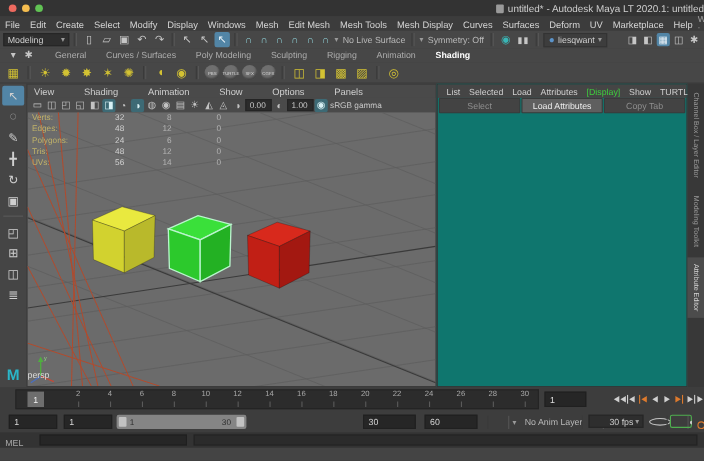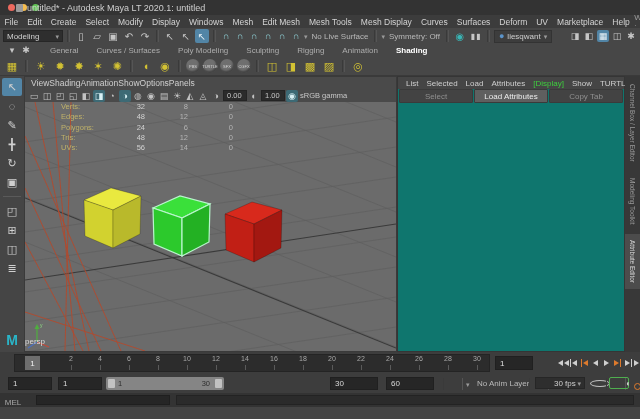--- a/index.html
+++ b/index.html
@@ -12,21 +12,21 @@
     --orange-key:#dd7a2d; --snap-teal:#8fd0d6;
   }
   *{margin:0;padding:0;box-sizing:border-box;font-family:"Liberation Sans","DejaVu Sans",sans-serif;}
   html,body{background:#222;}
   #app{position:relative;width:640px;height:419px;background:#444;overflow:hidden;color:#ccc;}
 
   
   .title-bar{position:absolute;left:0;top:0;width:640px;height:15px;background:#333333;display:flex;align-items:center;}
   .tl{width:7px;height:7px;border-radius:50%;margin-left:5px;}
   .tl.red{background:#ee6a5f;margin-left:8px}.tl.yel{background:#f5bd4f}.tl.grn{background:#61c354}
-  .title-text{position:absolute;left:0;right:0;text-align:left;font-size:9px;color:#cfcfcf;margin-left:16px;}
+  .title-text{position:absolute;left:0;right:0;text-align:right;font-size:9px;color:#cfcfcf;margin-left:16px;}
   .doc-ico{display:inline-block;width:7px;height:8px;background:#9a9a9a;border-radius:1px;margin-right:4px;vertical-align:-1px;}
 
   
   .menu-bar{position:absolute;left:0;top:15px;width:640px;height:13px;background:#3c3c3c;display:flex;align-items:center;font-size:8.5px;color:#d4d4d4;}
   .menu-bar .mi{padding:0 4.5px;white-space:nowrap;}
   .ws-wrap{margin-left:auto;display:flex;align-items:center;gap:4px;padding-right:4px;}
   .ws-label{color:#9e9e9e;font-size:8px;}
   .caret{font-size:7px;color:#9a9a9a;line-height:1;}
 
   
@@ -59,30 +59,30 @@
   .main{position:absolute;left:0;top:76px;width:640px;height:276px;}
   .toolbox{position:absolute;left:0;top:0;width:24px;height:276px;background:#454545;display:flex;flex-direction:column;align-items:center;gap:1px;padding-top:2px;}
   .tb{width:20px;height:18px;display:flex;align-items:center;justify-content:center;font-size:11px;color:#d0d0d0;border-radius:2px;}
   .tb::before{content:attr(data-g);}
   .tb.active{background:var(--accent-blue);}
   .tb-sep{width:18px;border-top:1px solid #5a5a5a;margin:4px 0;}
   .maya-logo{margin-top:auto;margin-bottom:4px;font-size:14px;font-weight:bold;color:var(--maya-teal);}
 
   
   .viewport{position:absolute;left:24px;top:0;width:373px;height:276px;background:#4a4a4a;border:1px solid #3a3a3a;}
-  .vp-menus{height:12px;display:flex;align-items:center;gap:0;font-size:8.5px;color:#cfcfcf;padding:0 6px;}
+  .vp-menus{height:12px;display:flex;align-items:center;gap:27px;font-size:8.5px;color:#cfcfcf;padding:0 6px;}
   .vp-toolbar{height:13px;display:flex;align-items:center;gap:1px;padding:0 3px;background:#4a4a4a;}
   .vic{display:inline-flex;align-items:center;justify-content:center;width:12px;height:12px;font-size:9px;color:#c2c2c2;border-radius:2px;}
   .vic::before{content:attr(data-g);}
   .vic.teal{background:#3d6a75;color:#d8f0f4;}
   .num-field{background:#2b2b2b;border:1px solid #242424;color:#c8c8c8;font-size:7.5px;height:11px;display:flex;align-items:center;padding:0 3px;min-width:24px;}
   .srgb{font-size:7.5px;color:#c8c8c8;white-space:nowrap;margin-left:1px;}
   .scene-wrap{position:relative;width:371px;height:249px;}
   svg.scene{display:block;}
-  .hud{position:absolute;left:0;top:0;width:200px;padding-left:32px;}
+  .hud{position:absolute;left:0;top:0;width:200px;}
   .hud-row{position:relative;height:10.3px;font-size:7.5px;}
   .hud-label{position:absolute;left:4px;color:var(--hud-label);}
   .hud-v1{position:absolute;left:58px;width:30px;text-align:right;color:#d2d2d2;}
   .hud-v2{position:absolute;left:101px;width:30px;text-align:right;color:#b4b4b4;}
   .hud-v3{position:absolute;left:146px;width:30px;text-align:right;color:#b4b4b4;}
   .persp-label{position:absolute;left:0;right:0;bottom:5px;text-align:left;font-size:8px;color:#dcdcdc;}
 
   
   .attr-panel{position:absolute;left:397px;top:0;width:228px;height:276px;background:#0f766e;border:1px solid #353535;display:flex;flex-direction:column;}
   .ae-menus{height:12px;background:#454545;display:flex;align-items:center;gap:8px;font-size:8px;color:#cfcfcf;padding:0 8px;}

